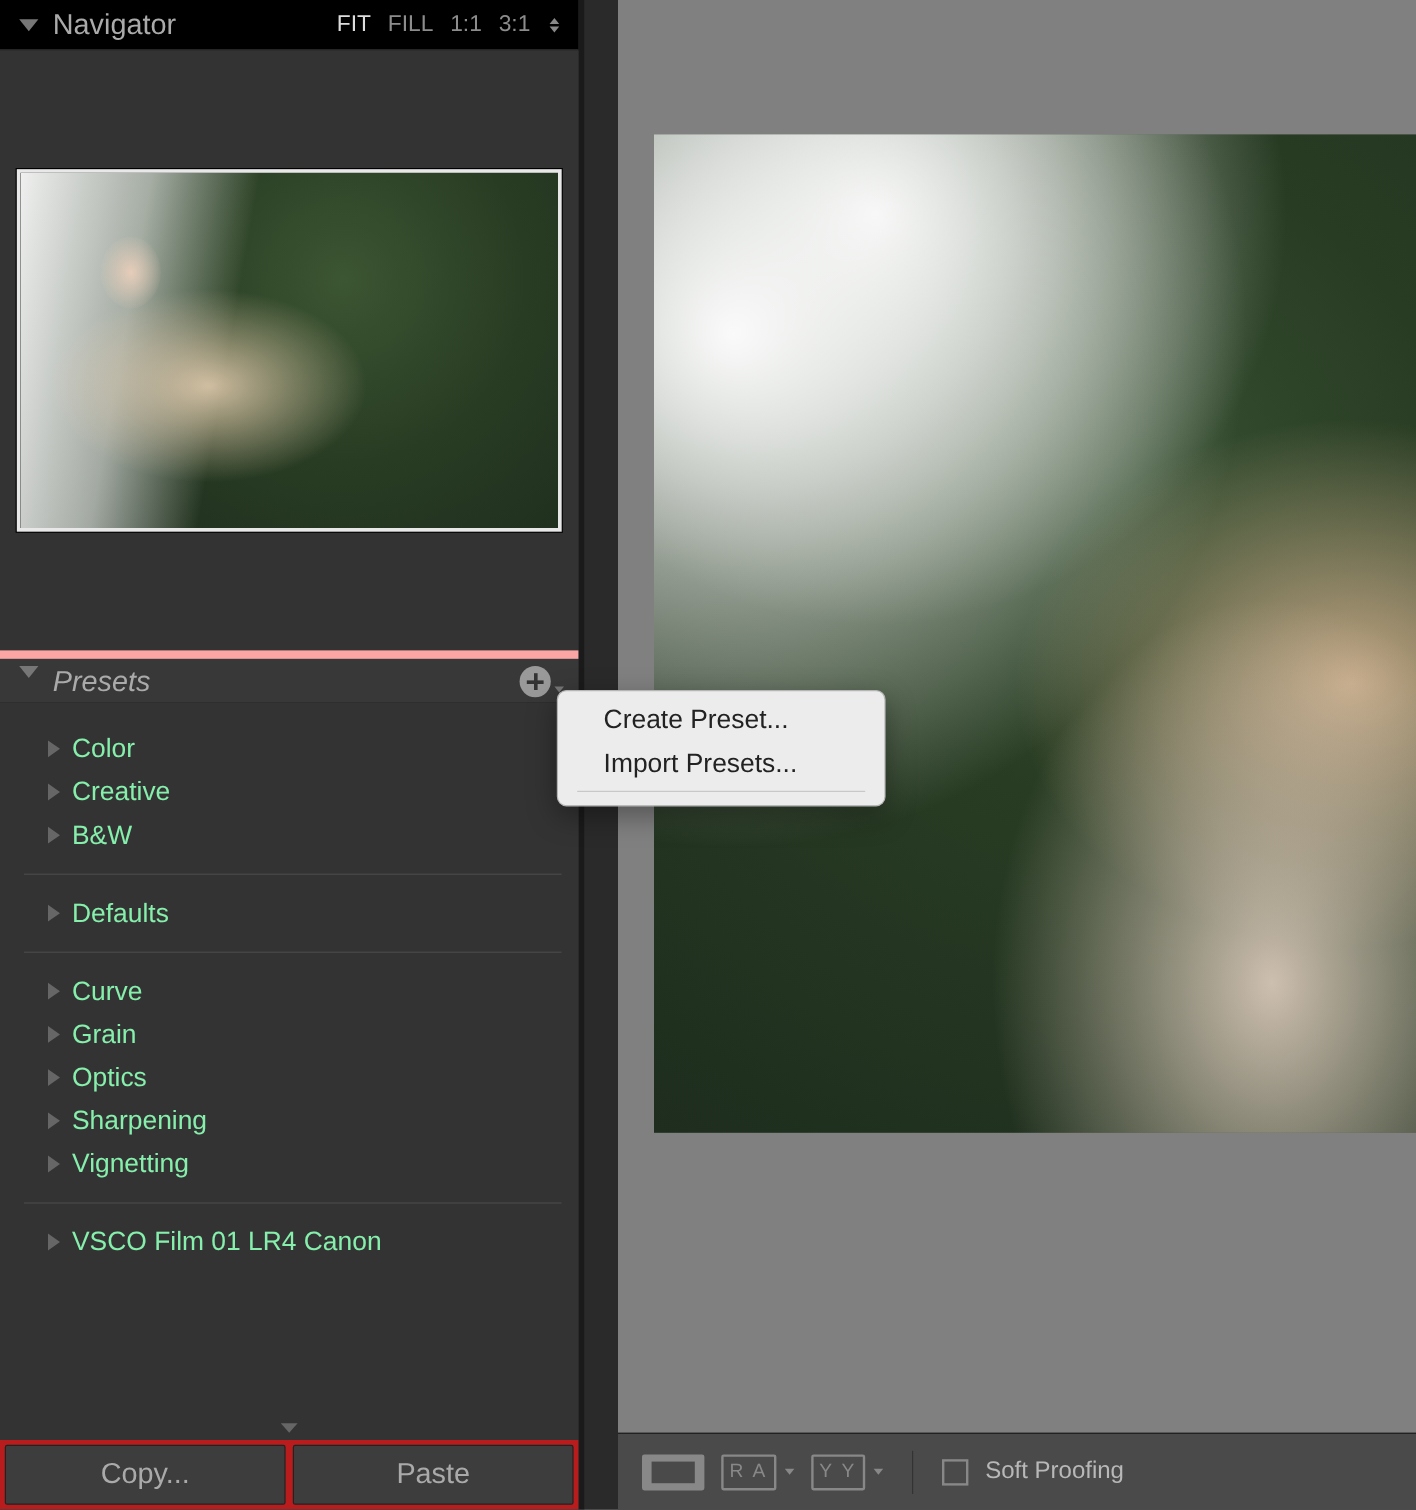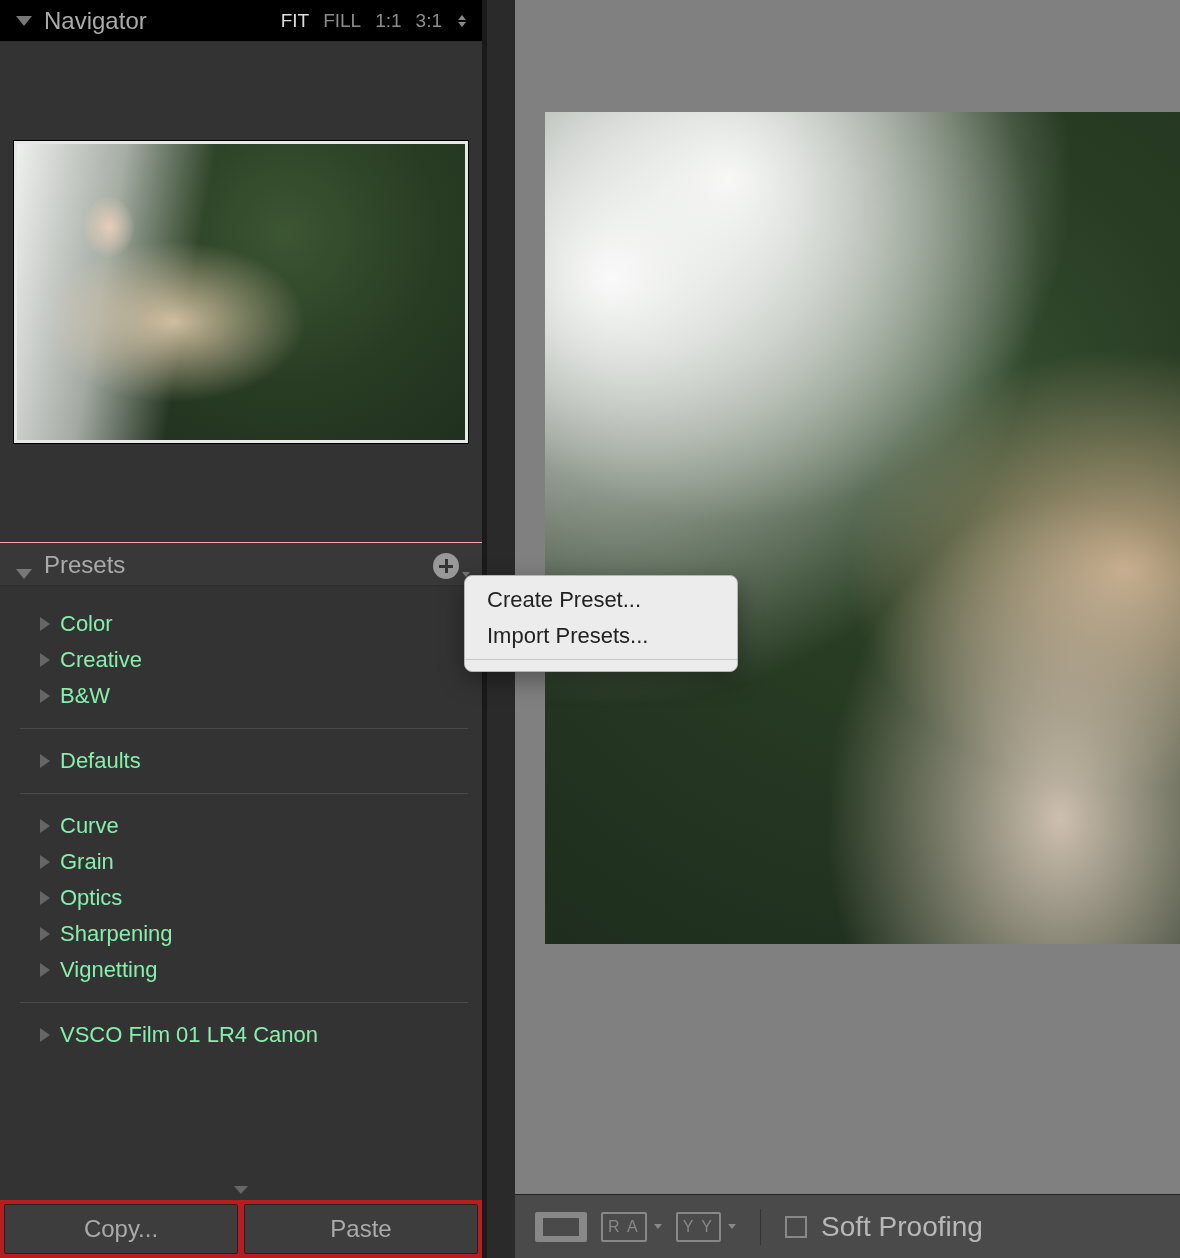--- a/index.html
+++ b/index.html
@@ -111,26 +111,27 @@
   .thumb-image::after {
     content: "";
     position: absolute;
     left: 15%; top: 18%;
     width: 50px; height: 60px;
     background: radial-gradient(ellipse, rgba(230,205,185,1) 0%, rgba(235,210,180,0) 75%);
     border-radius: 50%;
   }
   .presets-header {
     display: flex;
-    align-items: flex-end;
+    align-items: flex-start;
     padding: 6px 12px 6px 16px;
     height: 44px;
     background: #383838;
-    border-top: 1px solid #fca5a5;
+    border-top: 7px solid #fca5a5;
     border-bottom: 1px solid #2e2e2e;
+    font-style: italic;
   }
   .add-btn {
     margin-left: auto;
     width: 26px; height: 26px;
     border-radius: 50%;
     background: #999;
     display: flex; align-items: center; justify-content: center;
     position: relative;
     cursor: pointer;
   }
@@ -221,33 +222,33 @@
   .toolbar-icon.view { width: 52px; background:#888; }
   .toolbar-icon.view::after{content:"";display:block;width:36px;height:18px;background:#4a4a4a;}
   .toolbar-sep { width:1px; height:36px; background:#333; margin: 0 10px;}
   .drop-mini{
     width:0;height:0;border-left:4px solid transparent;border-right:4px solid transparent;border-top:5px solid #888; margin-left:-7px;
   }
   .checkbox {
     width:22px;height:22px;border:2px solid #888;display:inline-block;
   }
   .soft-proof {
-    display:flex; align-items:center; gap:14px; font-size:28px; color:#b8b8b8;
+    display:flex; align-items:center; gap:14px; font-size:20px; color:#b8b8b8;
   }
   
   .context-menu {
     position: absolute;
     left: 464px;
     top: 575px;
     width: 274px;
     background: #ececec;
     border: 1px solid #b5b5b5;
     border-radius: 8px;
     box-shadow: 0 8px 24px rgba(0,0,0,.35);
-    padding: 6px 0;
+    padding: 6px 16px;
     z-index: 100;
   }
   .menu-item {
     padding: 5px 22px;
     font-size: 22px;
     color: #222;
     cursor: pointer;
   }
   .menu-sep {
     height:1px; background:#c8c8c8; margin:5px 0;

